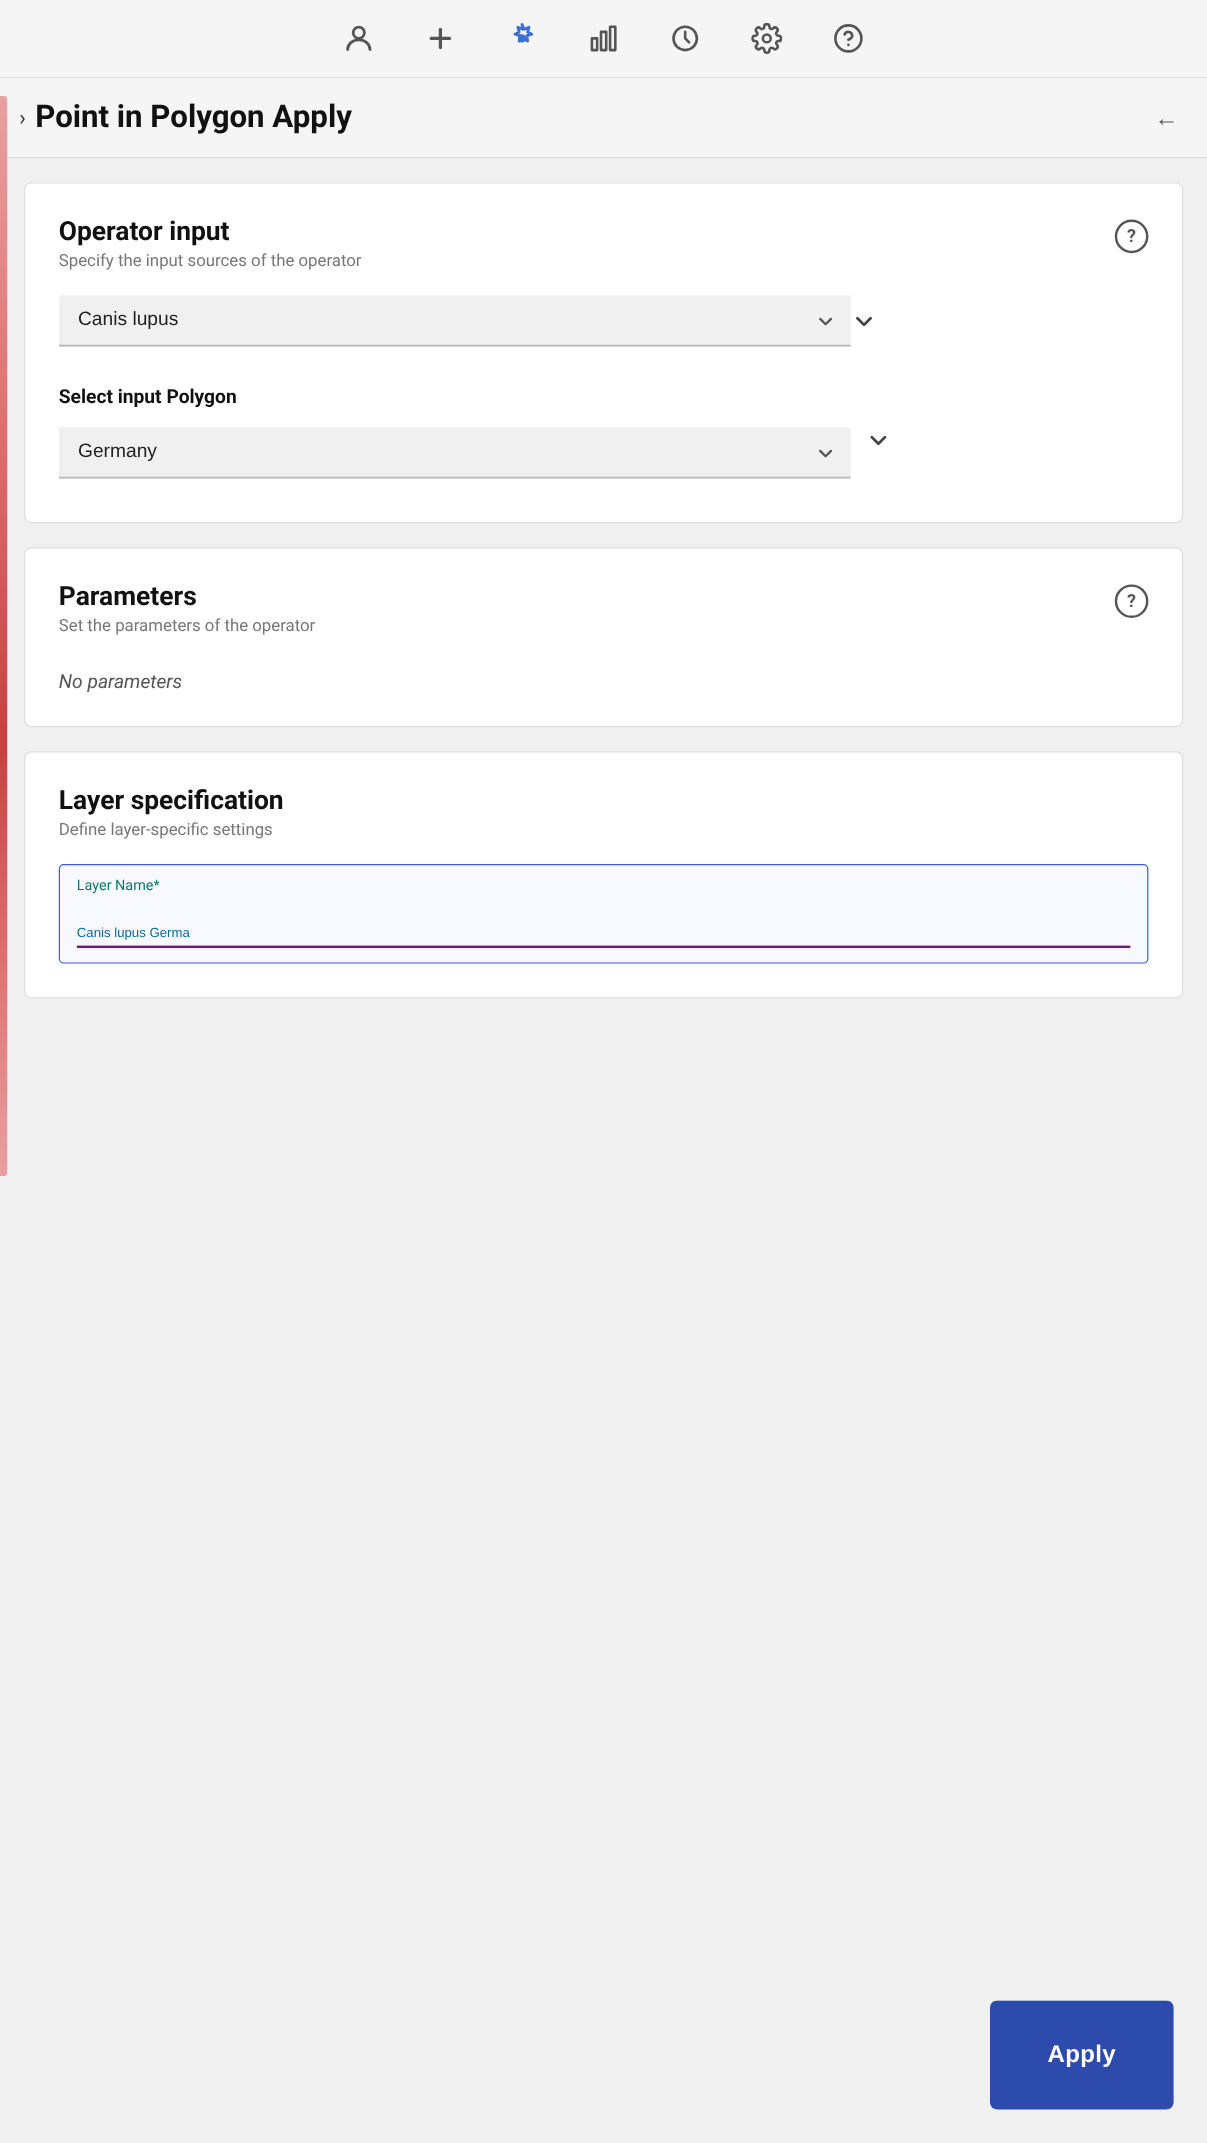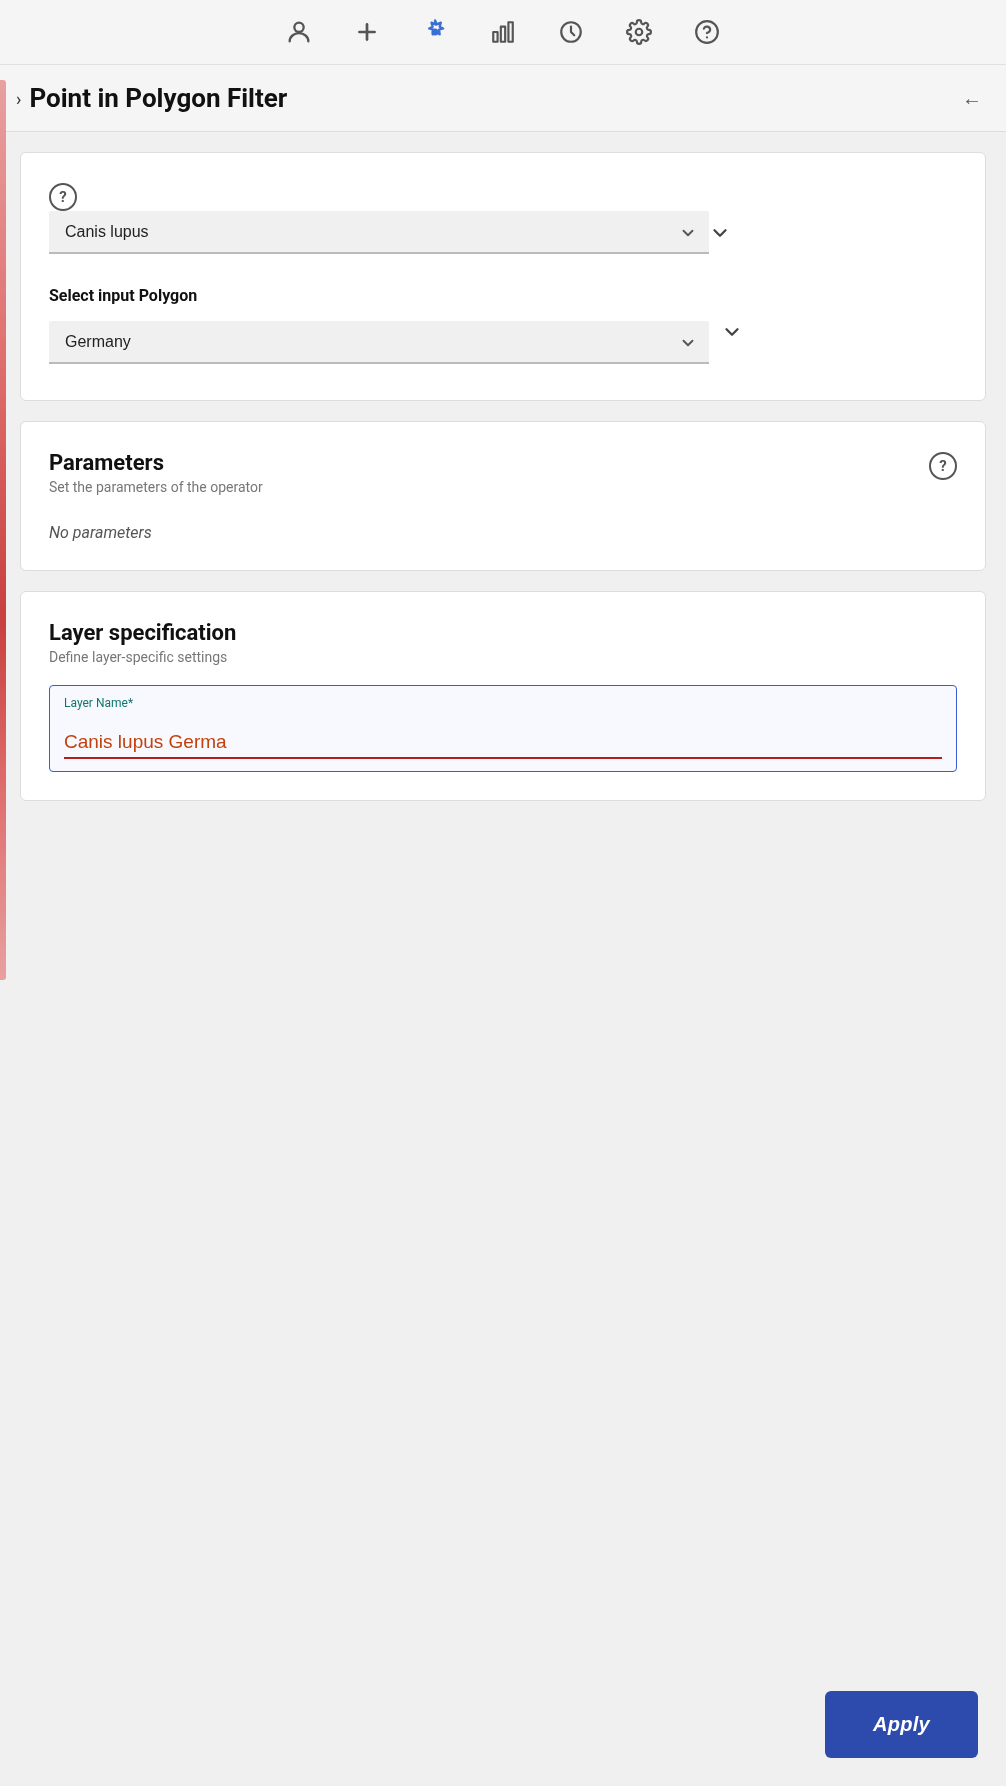--- a/index.html
+++ b/index.html
@@ -162,44 +162,43 @@
     }
     .input-label {
       font-size: 12px;
       color: #0f766e;
       margin-bottom: 21px;
     }
     .input-field {
       width: 100%;
       border: none;
       background: transparent;
-      font-size: 19px;
-      color: #c2410c;
+      font-size: 11px;
+      color: #0369a1;
       outline: none;
-      border-bottom: 2px solid #b91c1c;
+      border-bottom: 2px solid #701a75;
       padding-bottom: 4px;
     }
 
     
     .apply-btn-container {
       position: fixed;
       bottom: 28px;
       right: 28px;
     }
     .apply-btn {
       background: #2d4aad;
       color: #fff;
       border: none;
       border-radius: 6px;
-      padding: 22px 48px;
+      padding: 34px 48px;
       font-size: 20px;
       font-weight: 600;
       cursor: pointer;
       letter-spacing: 0.3px;
-      font-style: italic;
     }
 
     
     .left-edge {
       position: absolute;
       left: 0;
       top: 80px;
       width: 6px;
       height: 900px;
       background: linear-gradient(to bottom, #e8a0a0 0%, #e07070 30%, #c84040 60%, #e07070 80%, #e8a0a0 100%);
@@ -254,29 +253,33 @@
       <circle cx="12" cy="12" r="10"></circle>
       <path d="M9.09 9a3 3 0 0 1 5.83 1c0 2-3 3-3 3"></path>
       <line x1="12" y1="17" x2="12.01" y2="17"></line>
     </svg>
   </div>
 </div>
 
 <div class="page-header">
   <div class="page-header-left">
     <span class="page-header-chevron">›</span>
-    <span class="page-title">Point in Polygon Filter</span>
+    <span class="page-title">Point in Polygon Apply</span>
   </div>
   <span class="page-header-back">←</span>
 </div>
 
 <div class="main-content">
 
   <div class="card">
     <div class="card-header-row">
+      <div>
+        <div class="card-title">Operator input</div>
+        <div class="card-subtitle">Specify the input sources of the operator</div>
+      </div>
       <div class="help-icon">?</div>
     </div>
 
 
     <div style="display:flex; align-items:center; margin-bottom:32px;">
       <div class="dropdown-wrapper">
         <select class="dropdown-select">
           <option>Canis lupus</option>
         </select>
         <svg style="position:absolute;right:12px;top:50%;transform:translateY(-50%);pointer-events:none;" width="18" height="18" viewBox="0 0 24 24" fill="none" stroke="#555" stroke-width="2.5" stroke-linecap="round" stroke-linejoin="round">

